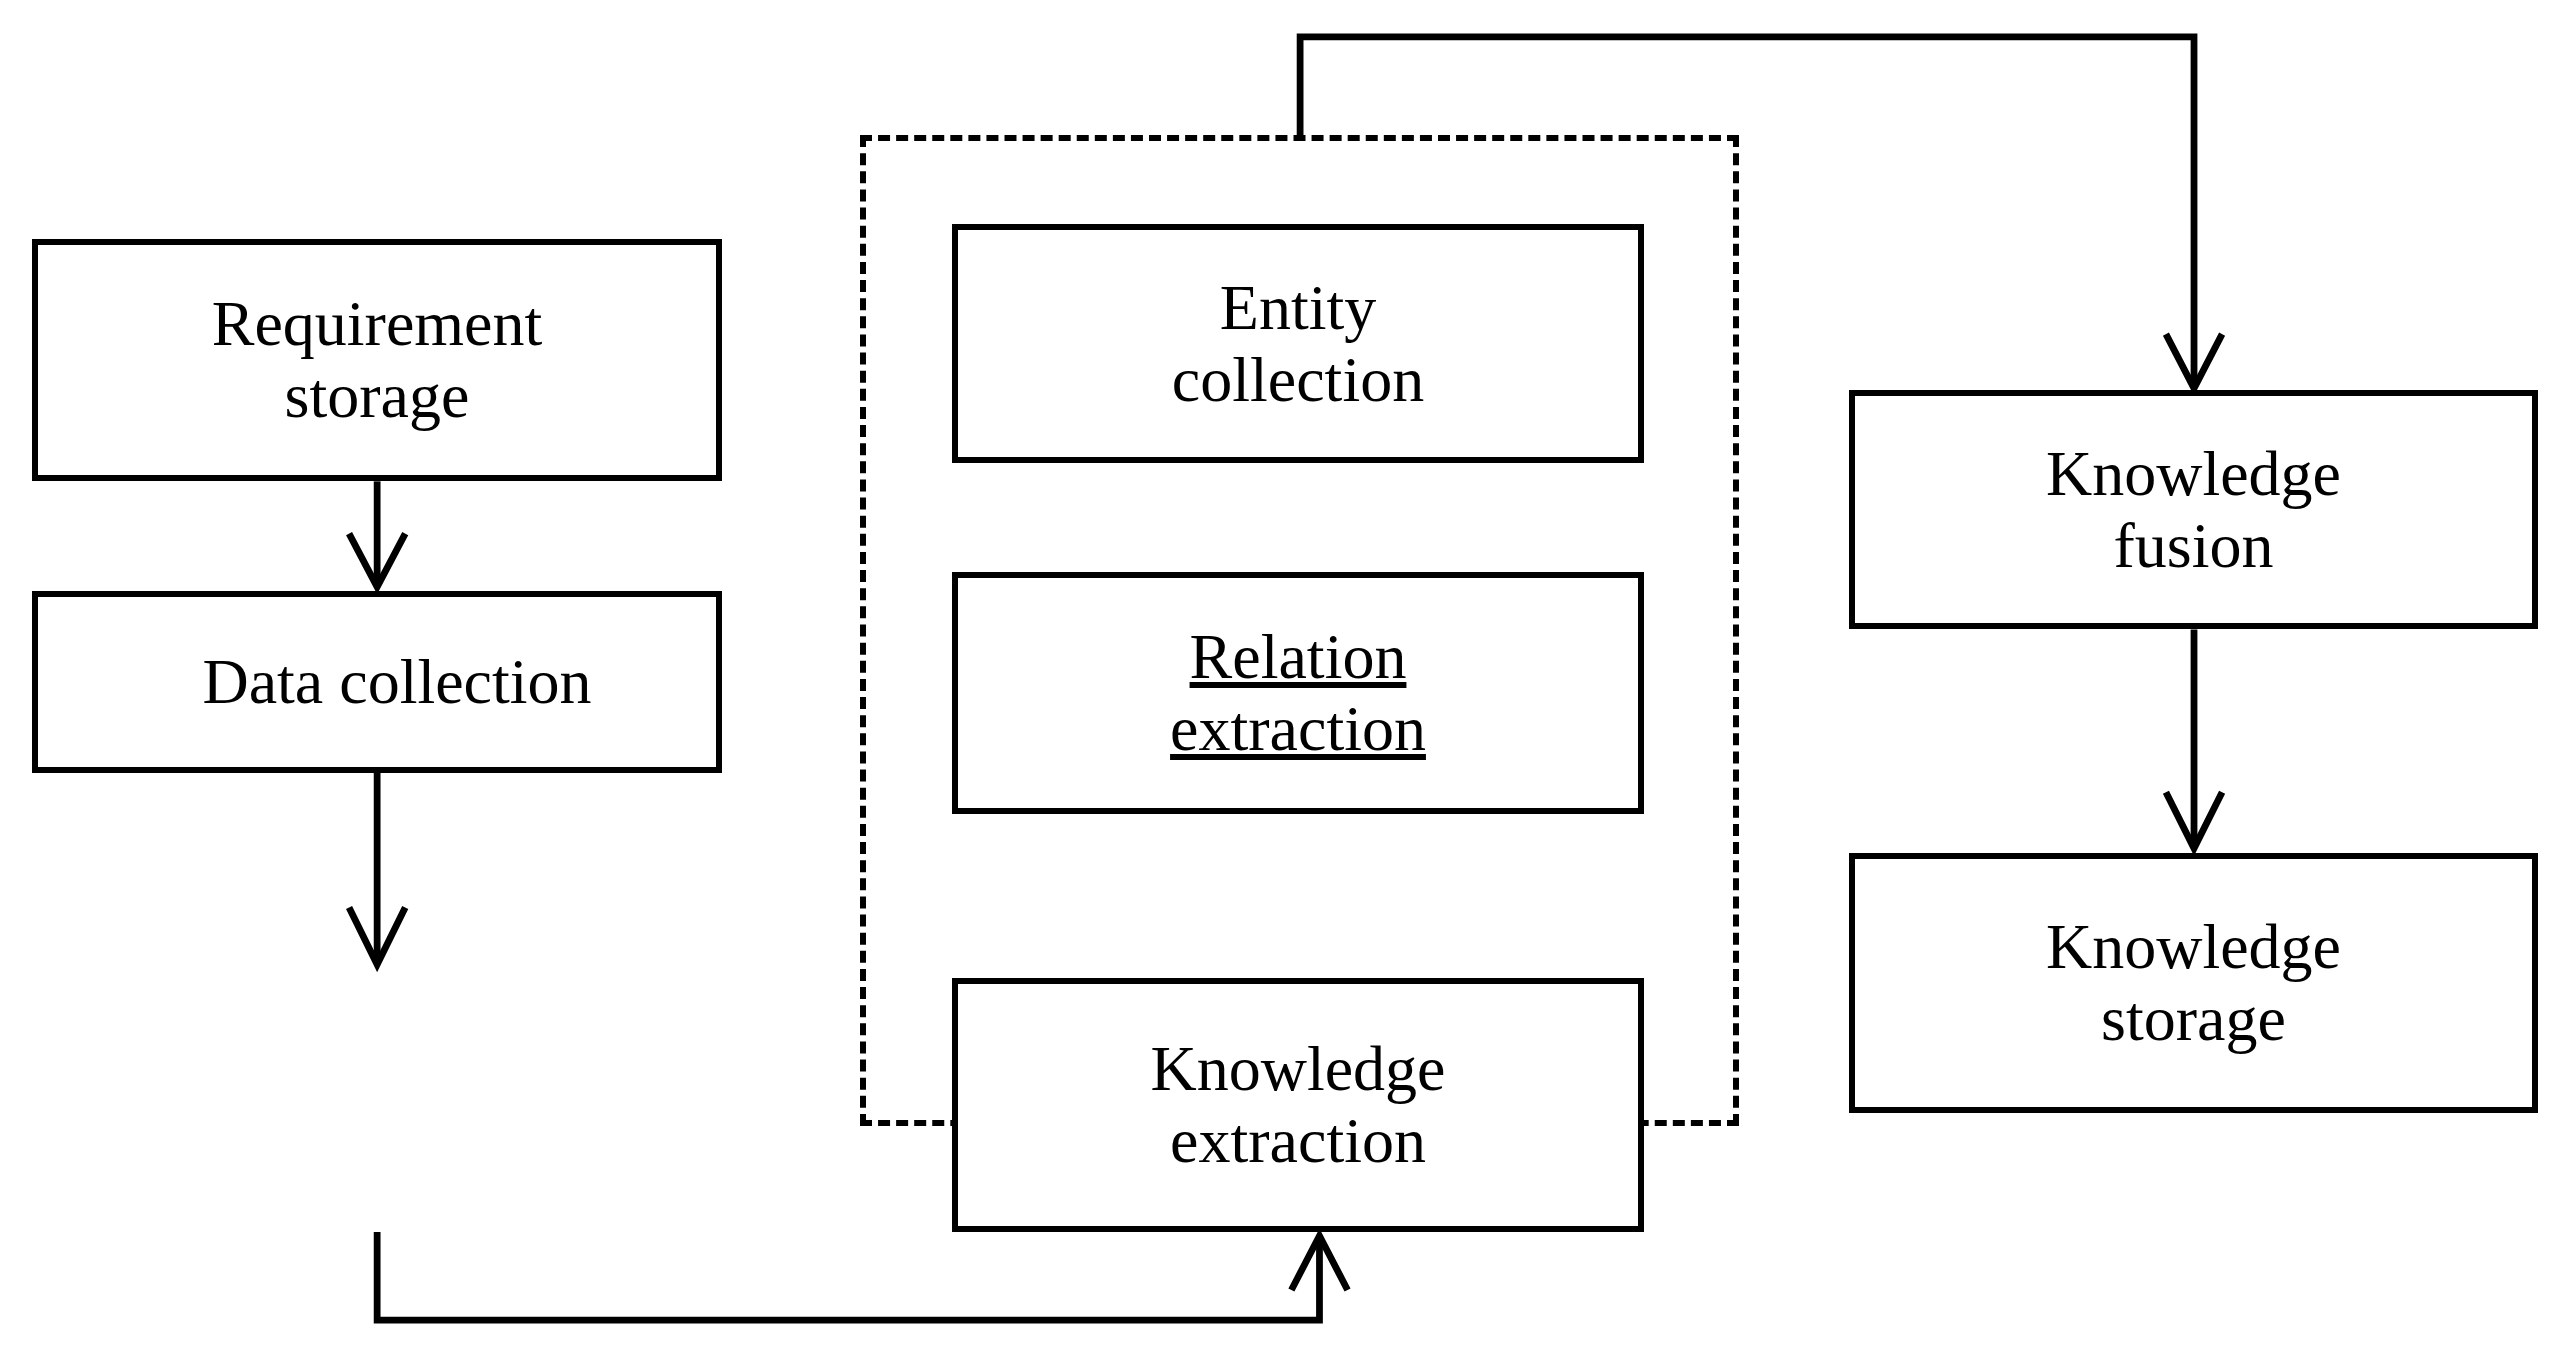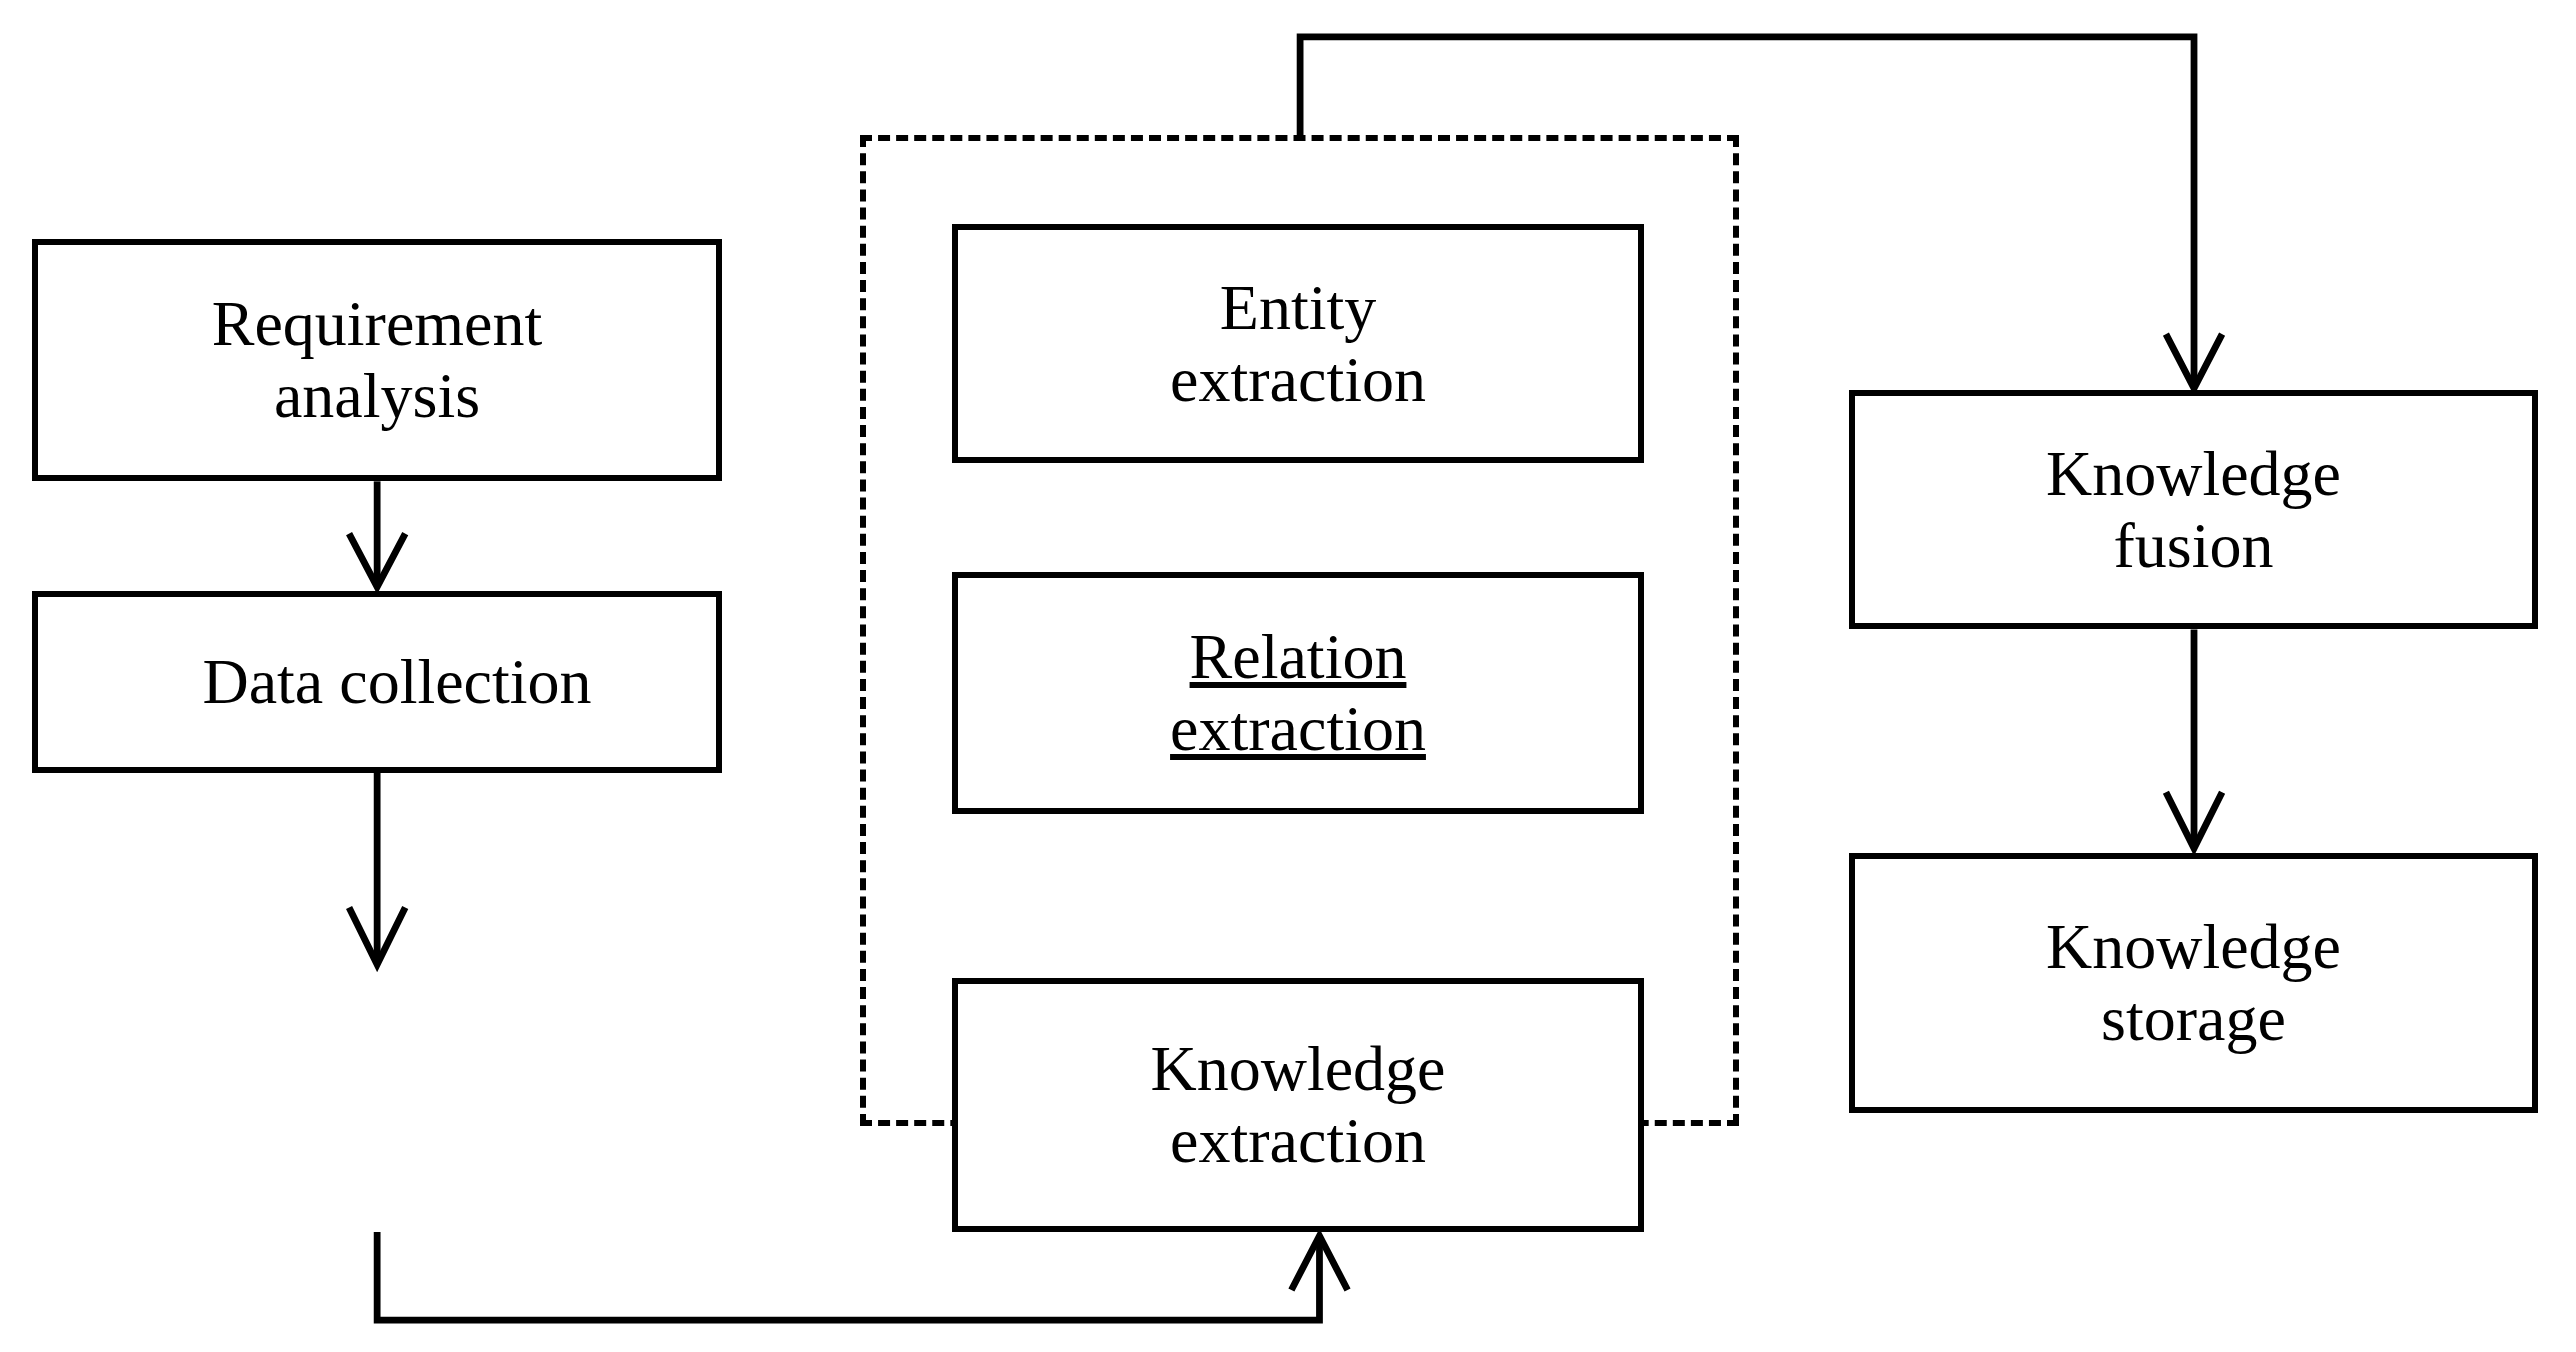--- a/index.html
+++ b/index.html
@@ -99,31 +99,31 @@
     <g>
       <line x1="2265" y1="650" x2="2265" y2="870" stroke="#000000" stroke-width="7"></line>
       <path d="M 2236,818 L 2265,876 L 2294,818" fill="none" stroke="#000000" stroke-width="7" stroke-linecap="butt" stroke-linejoin="miter"></path>
     </g>
   </svg>
 
   <div id="group-knowledge-extraction" class="group-dashed"></div>
 
   <div id="node-requirement-analysis" class="node">
     <span class="label">Requirement
-analysis</span>
+storage</span>
   </div>
 
   <div id="node-data-collection" class="node">
     <span class="label">Data collection</span>
   </div>
 
 
   <div id="node-entity-extraction" class="node">
     <span class="label">Entity
-extraction</span>
+collection</span>
   </div>
 
   <div id="node-relation-extraction" class="node">
     <span class="label">Relation
 extraction</span>
   </div>
 
   <div id="node-knowledge-extraction" class="node">
     <span class="label">Knowledge
 extraction</span>

